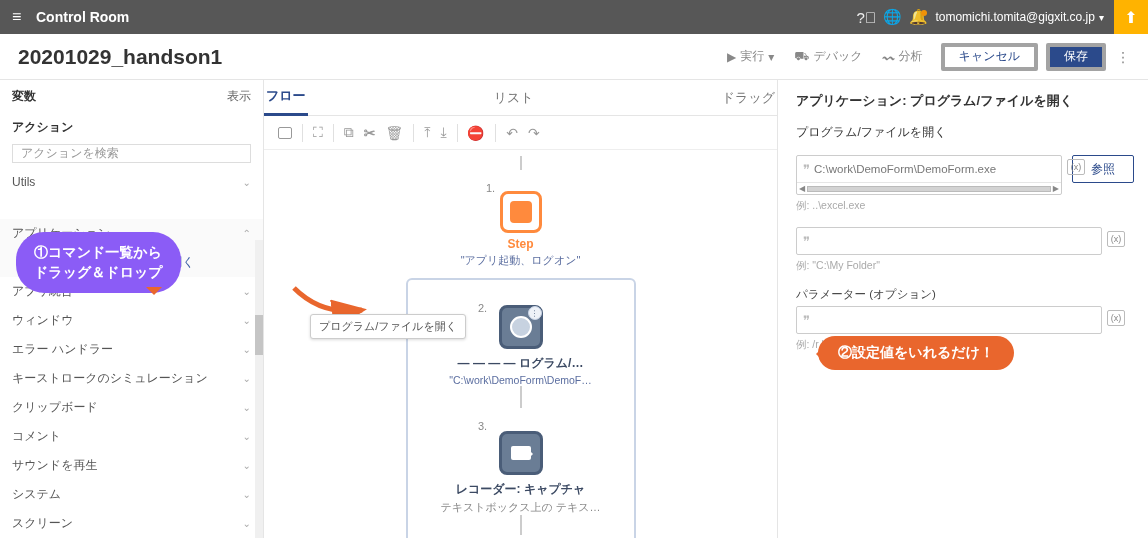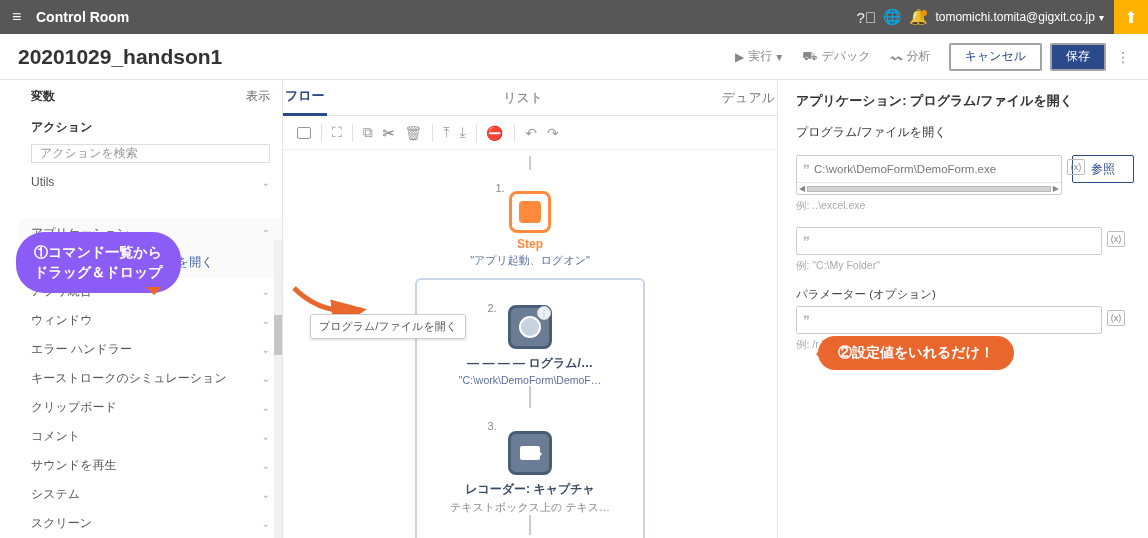--- a/index.html
+++ b/index.html
@@ -13,27 +13,27 @@
 .topbar .user { font-size:12px; margin:0 4px; }
 .topbar .chev { font-size:10px; margin-right:6px; }
 .topbar .bell-badge { position:relative; }
 .topbar .bell-badge::after { content:""; position:absolute; top:2px; right:4px; width:6px; height:6px; border-radius:50%; background:#ff9800; }
 .sun { width:34px; height:34px; background:#ffb300; display:flex; align-items:center; justify-content:center; font-size:16px; color:#fff; margin-right:-12px; margin-left:4px; }
 
 
 .subheader { display:flex; align-items:center; height:46px; padding:0 18px; border-bottom:1px solid #e5e5e5; }
 .subheader .bot-title { font-size:21px; font-weight:600; flex:1; }
 .subheader .sh-btn { color:#888; font-size:12px; margin:0 10px; display:flex; align-items:center; gap:4px; cursor:pointer; }
-.subheader .btn { height:28px; padding:0 14px; border:2px solid #a3a3a3; border-radius:2px; font-size:12px; margin-left:8px; cursor:pointer; }
+.subheader .btn { height:28px; padding:0 14px; border:4px solid #a3a3a3; border-radius:2px; font-size:12px; margin-left:8px; cursor:pointer; }
 .subheader .btn.cancel { background:#fff; color:#2b4a8b; }
 .subheader .btn.save { background:#2b4a8b; color:#fff; }
 .subheader .dots { margin-left:10px; color:#888; font-size:14px; }
 
 
-.main { display:flex; height:calc(538px - 34px - 46px);padding-left:19px; }
+.main { display:flex; height:calc(538px - 34px - 46px); }
 .left { width:264px; border-right:1px solid #e5e5e5; overflow:hidden; display:flex; flex-direction:column; position:relative; }
 .center { flex:1; border-right:1px solid #e5e5e5; display:flex; flex-direction:column; position:relative; }
 .right { width:370px; padding:12px 18px; position:relative; }
 
 
 .left-head { display:flex; align-items:center; padding:8px 12px; color:#666; font-size:12px; }
 .left-head .vh { font-weight:600; color:#333; }
 .left-head .show { margin-left:auto; }
 .left-sec { padding:6px 12px 4px; font-weight:600; font-size:12px; color:#333; }
 .search { margin:4px 12px 6px; height:26px; border:1px solid #ddd; padding:0 8px; font-size:12px; color:#999; display:flex; align-items:center; }
@@ -197,21 +197,21 @@
 
     <div class="scroll">
         <div class="thumb"></div>
       </div>
   </div>
 
   <div class="center">
     <div class="tabs">
       <div class="tab active">フロー</div>
       <div class="tab">リスト</div>
-      <div class="tab">デュアル</div>
+      <div class="tab">ドラッグ</div>
     </div>
     <div class="icon-row">
       <span class="rec"></span>
       <div class="sep"></div>
       <span>⛶</span>
       <div class="sep"></div>
       <span>⧉</span>
       <span class="cut">✂</span>
       <span>🗑</span>
       <div class="sep"></div>

